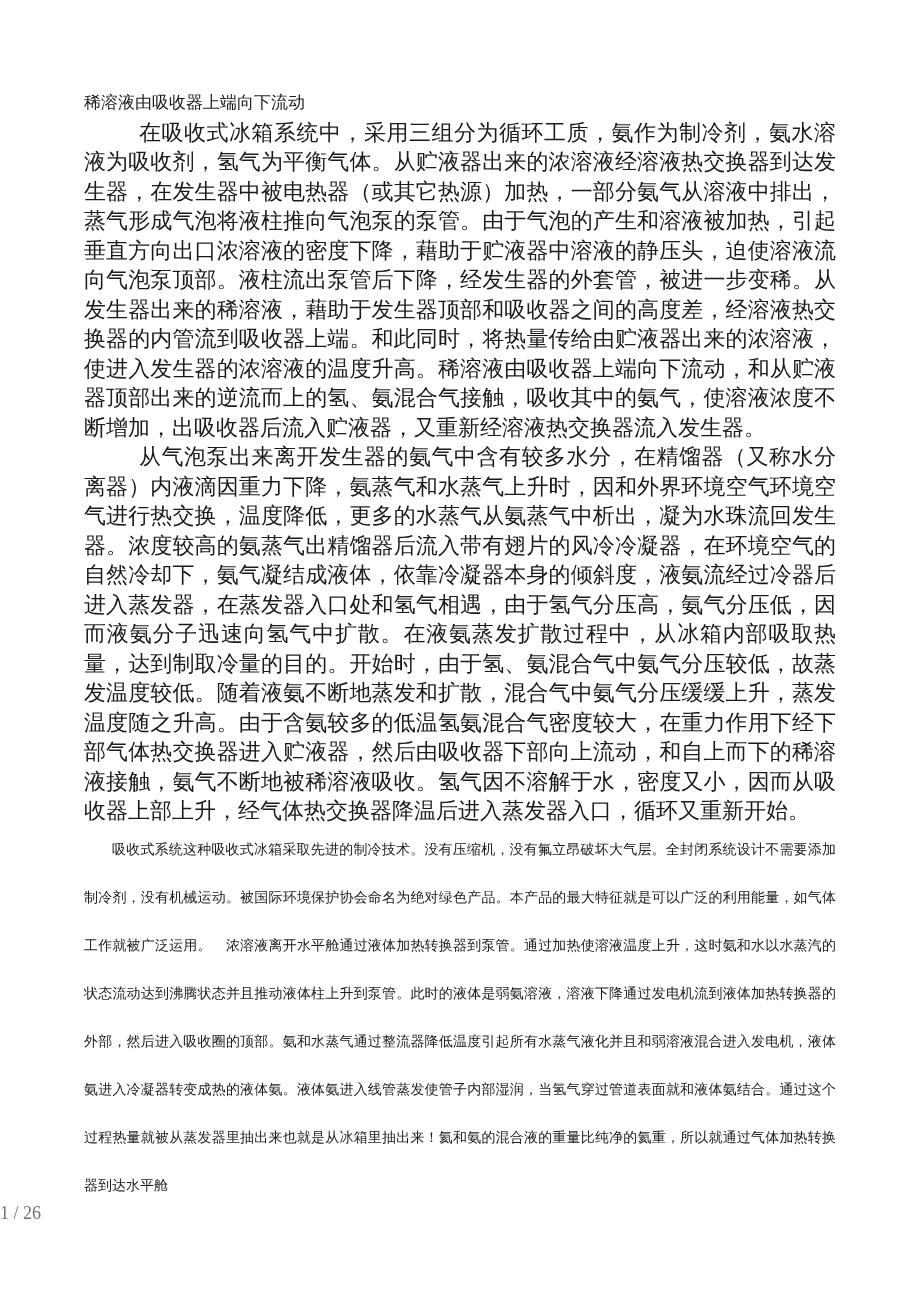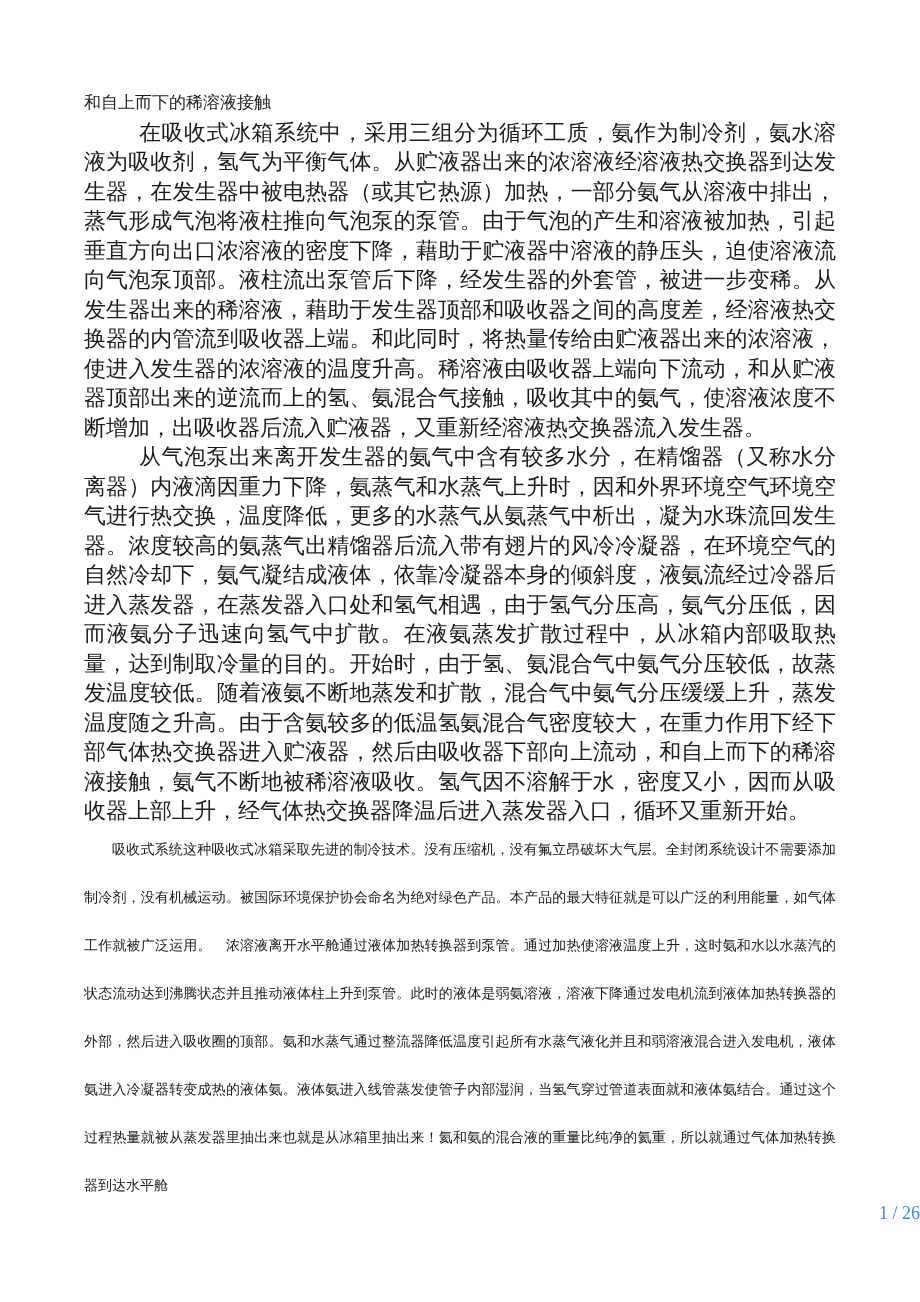--- a/index.html
+++ b/index.html
@@ -55,34 +55,34 @@
     line-height: 48px;
     text-indent: 2em;
     text-align: justify;
     text-justify: inter-ideograph;
   }
   .footer {
     position: absolute;
     left: 0;
     top: 1203px;
     width: 100%;
-    text-align: right;
+    text-align: left;
     font-size: 18px;
-    color: #3b82f6;
+    color: #737373;
     z-index: 1;
   }
 </style>
 </head>
 <body>
 
 <div class="page">
 
 
   <div class="content">
-    <h1 class="doc-title">和自上而下的稀溶液接触</h1>
+    <h1 class="doc-title">稀溶液由吸收器上端向下流动</h1>
 
     <p class="small-para">在吸收式冰箱系统中，采用三组分为循环工质，氨作为制冷剂，氨水溶液为吸收剂，氢气为平衡气体。从贮液器出来的浓溶液经溶液热交换器到达发生器，在发生器中被电热器（或其它热源）加热，一部分氨气从溶液中排出，蒸气形成气泡将液柱推向气泡泵的泵管。由于气泡的产生和溶液被加热，引起垂直方向出口浓溶液的密度下降，藉助于贮液器中溶液的静压头，迫使溶液流向气泡泵顶部。液柱流出泵管后下降，经发生器的外套管，被进一步变稀。从发生器出来的稀溶液，藉助于发生器顶部和吸收器之间的高度差，经溶液热交换器的内管流到吸收器上端。和此同时，将热量传给由贮液器出来的浓溶液，使进入发生器的浓溶液的温度升高。稀溶液由吸收器上端向下流动，和从贮液器顶部出来的逆流而上的氢、氨混合气接触，吸收其中的氨气，使溶液浓度不断增加，出吸收器后流入贮液器，又重新经溶液热交换器流入发生器。</p>
 
     <p class="small-para">从气泡泵出来离开发生器的氨气中含有较多水分，在精馏器（又称水分离器）内液滴因重力下降，氨蒸气和水蒸气上升时，因和外界环境空气环境空气进行热交换，温度降低，更多的水蒸气从氨蒸气中析出，凝为水珠流回发生器。浓度较高的氨蒸气出精馏器后流入带有翅片的风冷冷凝器，在环境空气的自然冷却下，氨气凝结成液体，依靠冷凝器本身的倾斜度，液氨流经过冷器后进入蒸发器，在蒸发器入口处和氢气相遇，由于氢气分压高，氨气分压低，因而液氨分子迅速向氢气中扩散。在液氨蒸发扩散过程中，从冰箱内部吸取热量，达到制取冷量的目的。开始时，由于氢、氨混合气中氨气分压较低，故蒸发温度较低。随着液氨不断地蒸发和扩散，混合气中氨气分压缓缓上升，蒸发温度随之升高。由于含氨较多的低温氢氨混合气密度较大，在重力作用下经下部气体热交换器进入贮液器，然后由吸收器下部向上流动，和自上而下的稀溶液接触，氨气不断地被稀溶液吸收。氢气因不溶解于水，密度又小，因而从吸收器上部上升，经气体热交换器降温后进入蒸发器入口，循环又重新开始。</p>
 
     <p class="large-para">吸收式系统这种吸收式冰箱采取先进的制冷技术。没有压缩机，没有氟立昂破坏大气层。全封闭系统设计不需要添加制冷剂，没有机械运动。被国际环境保护协会命名为绝对绿色产品。本产品的最大特征就是可以广泛的利用能量，如气体工作就被广泛运用。　浓溶液离开水平舱通过液体加热转换器到泵管。通过加热使溶液温度上升，这时氨和水以水蒸汽的状态流动达到沸腾状态并且推动液体柱上升到泵管。此时的液体是弱氨溶液，溶液下降通过发电机流到液体加热转换器的外部，然后进入吸收圈的顶部。氨和水蒸气通过整流器降低温度引起所有水蒸气液化并且和弱溶液混合进入发电机，液体氨进入冷凝器转变成热的液体氨。液体氨进入线管蒸发使管子内部湿润，当氢气穿过管道表面就和液体氨结合。通过这个过程热量就被从蒸发器里抽出来也就是从冰箱里抽出来！氦和氨的混合液的重量比纯净的氦重，所以就通过气体加热转换器到达水平舱</p>
   </div>
 
   <div class="footer">1 / 26</div>
 

